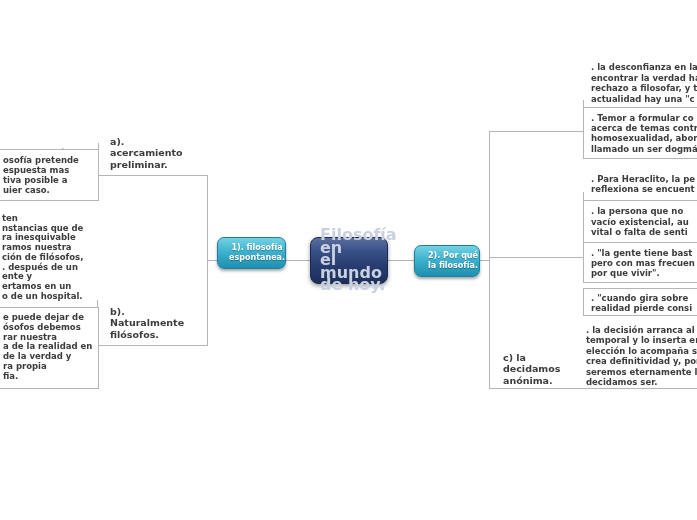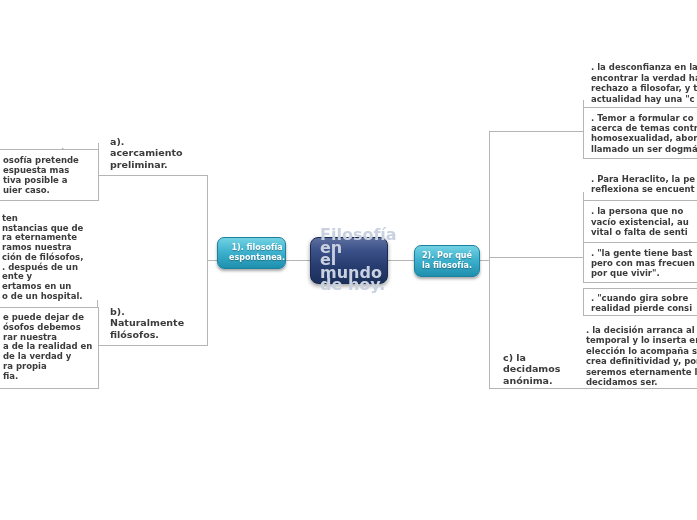--- a/index.html
+++ b/index.html
@@ -48,21 +48,21 @@
 
   <div class="box" style="left:-8px;top:149px;width:107px;height:52px;">
     <div class="txt" style="padding:5px 2px 5px 10px;line-height:10px;">osofía pretende
 espuesta mas
 tiva posible a
 uier caso.</div>
   </div>
 
   <div class="leaf txt" style="left:2px;top:214px;width:115px;line-height:9.7px;">ten
 nstancias que de
-ra eternamente
+ra inesquivable
 ramos nuestra
 ción de filósofos,
 . después de un
 ente y
 ertamos en un
 o de un hospital.</div>
 
   <div class="box" style="left:-8px;top:307px;width:107px;height:82px;">
     <div class="txt" style="padding:5px 2px 5px 10px;line-height:9.8px;">e puede dejar de
 ósofos debemos
@@ -85,21 +85,21 @@
 espontanea.</span>
   </div>
 
   <div class="root" style="left:310px;top:237px;width:78px;height:47px;">
     <span style="white-space:pre-line;">Filosofía en
 el mundo
 de hoy.</span>
   </div>
 
   <div class="node" style="left:414px;top:245px;width:64px;height:30px;">
-    <span class="txt" style="color:#fff;">2). Por qué
+    <span class="txt" style="color:#fff;padding-left:12px;">2). Por qué
 la filosofía.</span>
   </div>
 
   <div class="lbl txt" style="left:503px;top:352px;width:90px;">c) la
 decidamos
 anónima.</div>
 
   <div class="leaf txt" style="left:591px;top:62px;width:120px;line-height:10.5px;">. la desconfianza en la
 encontrar la verdad ha
 rechazo a filosofar, y t

